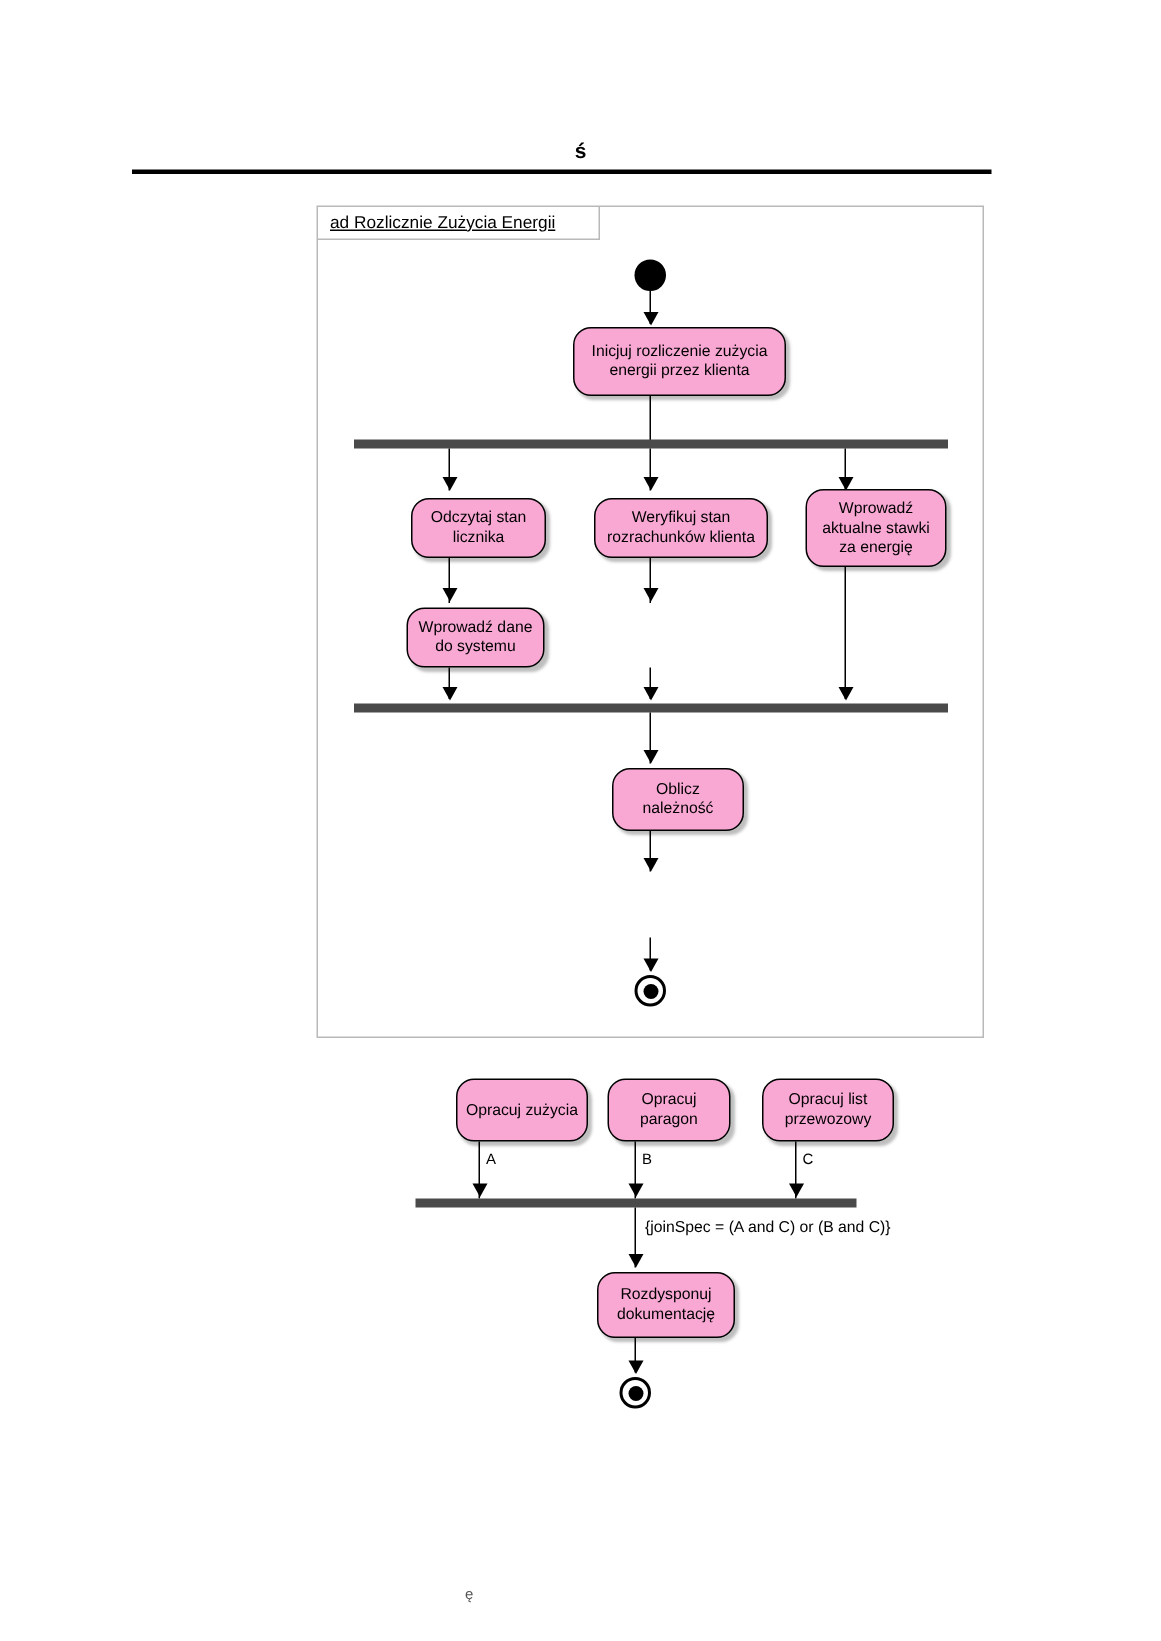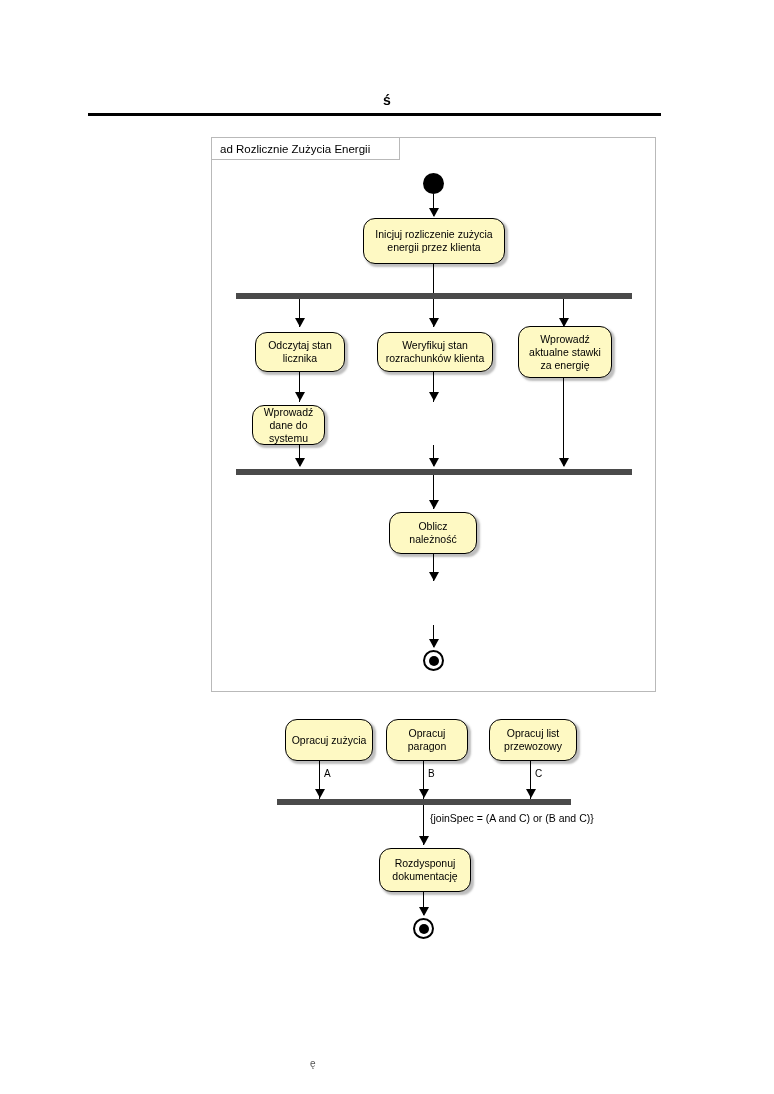--- a/index.html
+++ b/index.html
@@ -63,50 +63,52 @@
     padding: 0 29px 0 8px;
     display: flex;
     align-items: center;
     font-size: 11.5px;
     color: #000;
     background: #fff;
     border-right: 1px solid #b9b9b9;
     border-bottom: 1px solid #b9b9b9;
     white-space: nowrap;
     box-sizing: border-box;
+    text-decoration: underline;
   }
   #frame-label::after {
     content: "";
     position: absolute;
     right: -11px;
     top: -1px;
     width: 22px;
     height: 23px;
     background: #fff;
     border-right: 1px solid #b9b9b9;
     transform: skewX(-26deg);
     z-index: -1;
   }
 
   
   .action {
     position: absolute;
     box-sizing: border-box;
-    background: #fef9c3;
+    background: #f9a8d4;
     border: 1.4px solid #000;
     border-radius: 12px;
     display: flex;
     align-items: center;
     justify-content: center;
     text-align: center;
     font-size: 10.5px;
     line-height: 13px;
     color: #000;
     padding: 2px 4px;
     box-shadow: 2.5px 2.5px 2px rgba(110,110,110,0.45);
+    margin-left: 19px;
   }
   .action span { display: block; }
 
   .initial-node {
     position: absolute;
     width: 21px;
     height: 21px;
     border-radius: 50%;
     background: #000;
   }
@@ -207,21 +209,21 @@
 
   <div class="edge" style="left:299px; top:372px; height:30px;"></div>
   <div class="arrow" style="left:295px; top:392px;"></div>
 
   <div class="edge" style="left:433px; top:372px; height:30px;"></div>
   <div class="arrow" style="left:429px; top:392px;"></div>
 
   <div class="edge" style="left:563px; top:378px; height:88px;"></div>
   <div class="arrow" style="left:559px; top:458px;"></div>
 
-  <div class="action" style="left:252px; top:405px; width:73px; height:40px;">
+  <div class="action" style="left:252px; top:405px; width:92px; height:40px;">
     <span>Wprowadź dane do systemu</span>
   </div>
 
   <div class="edge" style="left:299px; top:445px; height:21px;"></div>
   <div class="arrow" style="left:295px; top:458px;"></div>
 
   <div class="edge" style="left:433px; top:445px; height:21px;"></div>
   <div class="arrow" style="left:429px; top:458px;"></div>
 
   <div class="bar" style="left:236px; top:469px; width:396px;"></div>

